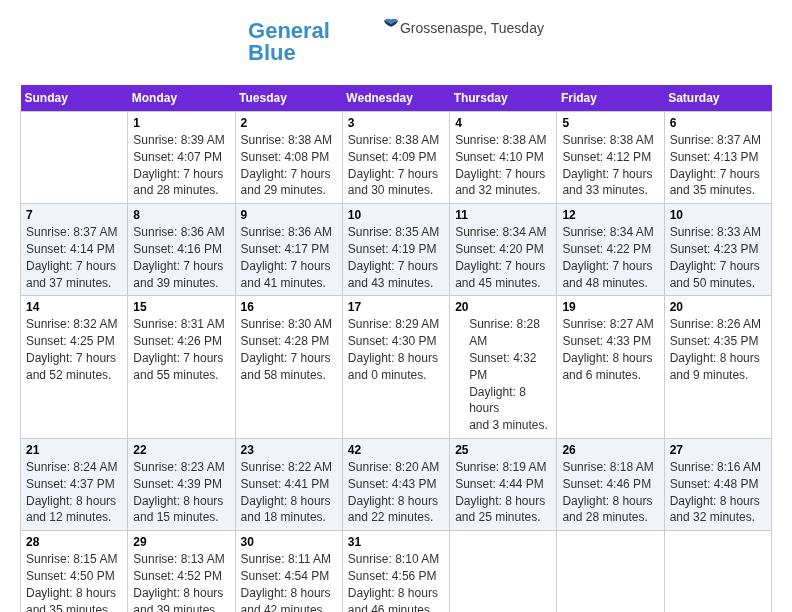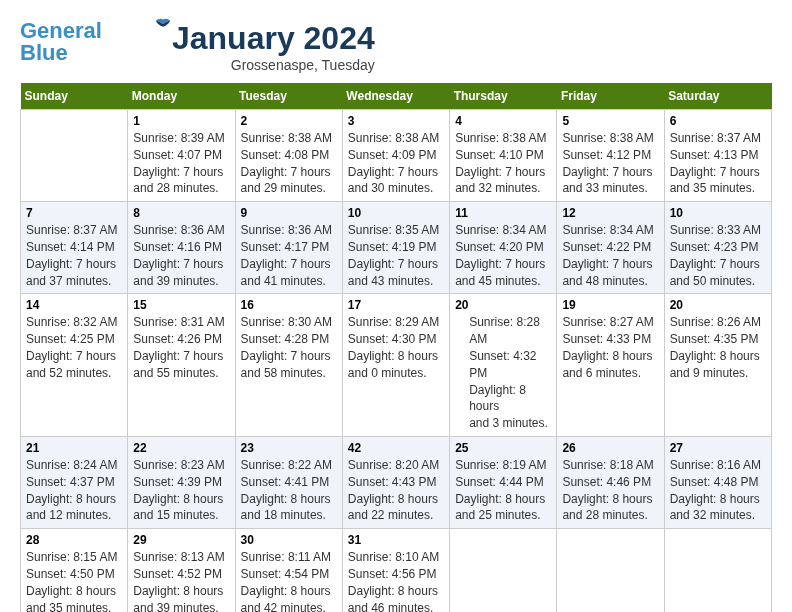--- a/index.html
+++ b/index.html
@@ -5,23 +5,23 @@
     * { box-sizing: border-box; margin: 0; padding: 0; }
     body {
       font-family: Arial, sans-serif;
       background: #fff;
       width: 792px;
       min-height: 612px;
       padding: 20px;
     }
     .header {
       display: flex;
-      justify-content: flex-start;
+      justify-content: center;
       align-items: flex-start;
-      margin-bottom: 10px;
+      margin-bottom: 21px;
     }
     .logo {
       display: flex;
       flex-direction: column;
       align-items: flex-start;
     }
     .logo-text {
       font-size: 22px;
       font-weight: bold;
       color: #1a3a5c;
@@ -47,21 +47,21 @@
     .subtitle {
       font-size: 14px;
       color: #444;
     }
     table {
       width: 100%;
       border-collapse: collapse;
       font-size: 10.5px;
     }
     thead tr th {
-      background: #4d7c0f;
+      background: #6d28d9;
       color: #fff;
       padding: 6px 4px;
       text-align: left;
       font-size: 12px;
       font-weight: bold;
     }
     tbody tr td {
       border: 1px solid #ccc;
       vertical-align: top;
       padding: 4px 5px;
@@ -97,21 +97,20 @@
         <span>General</span>
       </span>
       <svg class="logo-bird" viewBox="0 0 20 14" width="20" height="14">
         <path d="M10,2 Q14,0 18,3 Q14,4 10,7 Q6,4 2,3 Q6,0 10,2Z" fill="#3a7cc7"></path>
         <path d="M10,7 Q14,4 18,3 Q16,8 10,10 Q4,8 2,3 Q6,4 10,7Z" fill="#1a3a5c"></path>
       </svg>
     </div>
     <span class="logo-text" style="color:#3a8fc7;font-size:22px;font-weight:bold;">Blue</span>
   </div>
   <div class="title-block">
-    <div class="month-title">January 2024</div>
     <div class="subtitle">Grossenaspe, Tuesday</div>
   </div>
 </div>
 
 <table>
   <thead>
     <tr>
     <th>Sunday</th>
         <th>Monday</th>
         <th>Tuesday</th>

